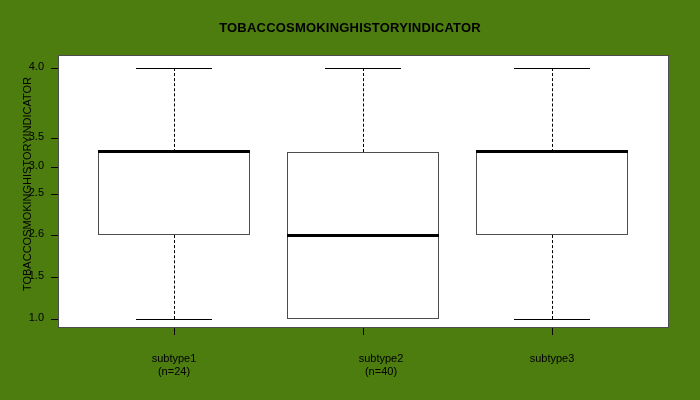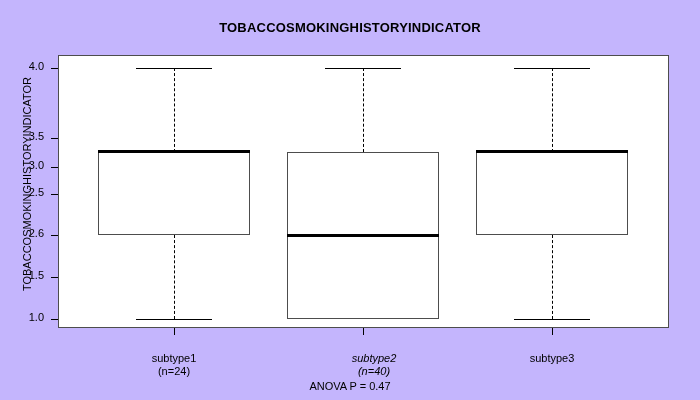--- a/index.html
+++ b/index.html
@@ -9,21 +9,21 @@
   }
   body {
     font-family: "Liberation Sans", sans-serif;
     color: #000000;
   }
   #plot-root {
     position: relative;
     width: 700px;
     height: 400px;
     overflow: hidden;
-    background: #c4b5fd;
+    background: #4d7c0f;
   }
   #chart-title {
     position: absolute;
     left: 0;
     top: 20px;
     width: 700px;
     text-align: center;
     font-size: 13px;
     font-weight: bold;
     letter-spacing: 0.2px;
@@ -192,20 +192,19 @@
         <div class="bp-cap" style="left: -38px; top: 319px; width: 76px;"></div>
         <div class="bp-box" style="left: -76px; top: 151.667px; width: 152px; height: 83.6667px;"></div>
         <div class="bp-median" style="left: -76px; top: 150.167px; width: 152px;"></div>
       </div>
     </div>
 
   <div id="x-axis">
       <div class="x-tick-mark" style="left: 174px;"></div>
       <div class="x-label" style="left: 94px;"><span>subtype1</span><span class="x-label-n">(n=24)</span></div>
       <div class="x-tick-mark" style="left: 363px;"></div>
-      <div class="x-label" style="left: 294px; font-style: italic;"><span>subtype2</span><span class="x-label-n">(n=40)</span></div>
+      <div class="x-label" style="left: 301px;"><span>subtype2</span><span class="x-label-n">(n=40)</span></div>
       <div class="x-tick-mark" style="left: 552px;"></div>
       <div class="x-label" style="left: 472px;"><span>subtype3</span></div>
     </div>
 
-  <div id="footer-note">ANOVA P = 0.47</div>
 
 </div>
 
 </body></html>

